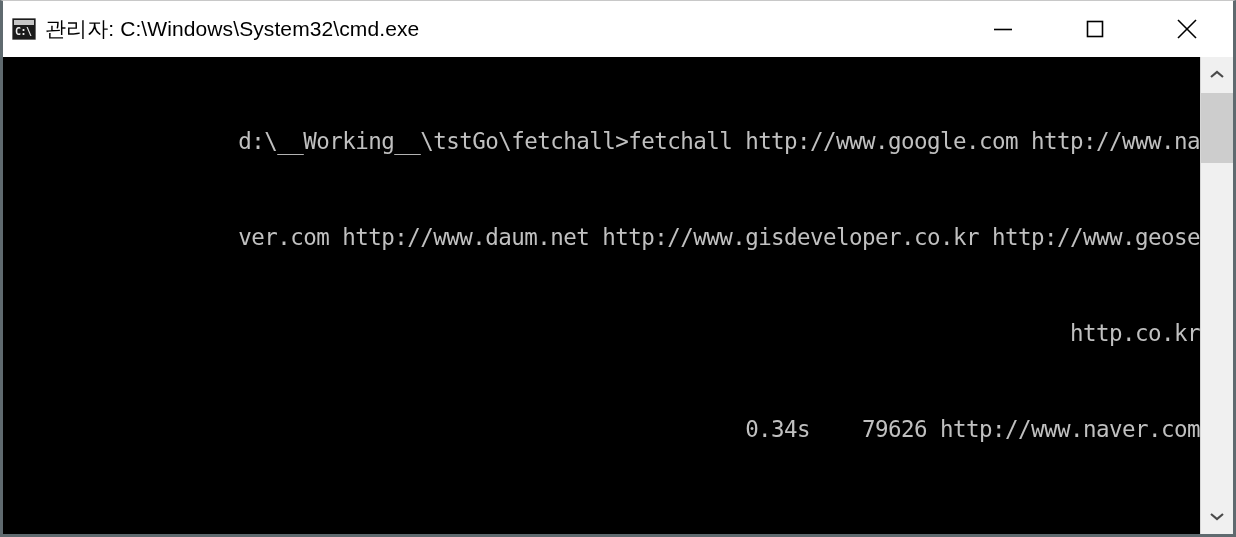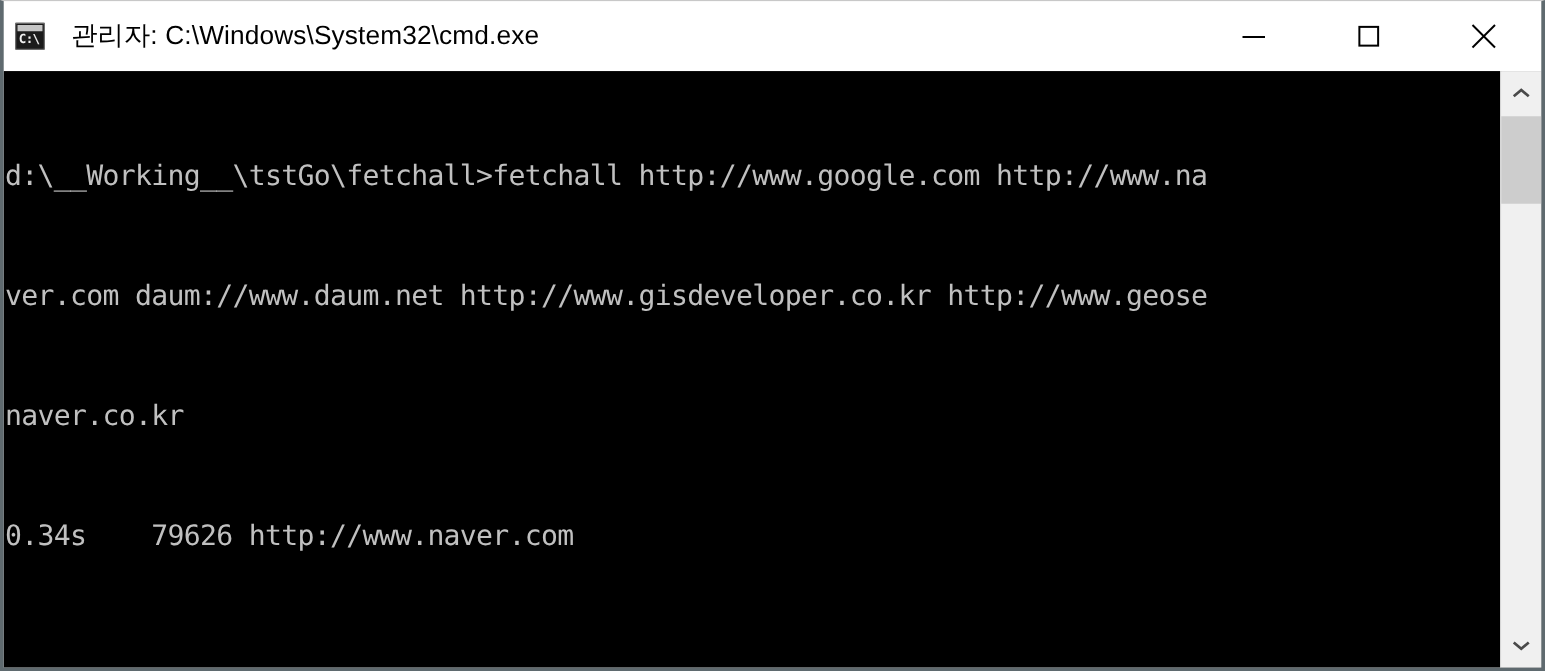--- a/index.html
+++ b/index.html
@@ -68,21 +68,20 @@
     font-weight: bold;
   }
 
   #title-text {
     font-family: "Liberation Sans", sans-serif;
     font-size: 21px;
     line-height: 24px;
     color: #000000;
     white-space: nowrap;
     letter-spacing: 0.1px;
-    margin-left: 12px;
   }
 
   #window-controls {
     position: absolute;
     right: 0;
     top: 0;
     height: 56px;
     display: flex;
     align-items: stretch;
   }
@@ -101,20 +100,21 @@
 
   
   #console-area {
     position: absolute;
     left: 0;
     top: 56px;
     right: 0;
     bottom: 0;
     background: #000000;
     display: flex;
+    text-align: right;
   }
 
   #console-text {
     flex: 1 1 auto;
     background: #000000;
     color: #c0c0c0;
     font-family: "DejaVu Sans Mono", "Liberation Mono", monospace;
     font-size: 22.5px;
     line-height: 32px;
     letter-spacing: -0.55px;
@@ -194,22 +194,22 @@
           <line x1="6" y1="6" x2="24" y2="24" stroke="#000000" stroke-width="1.6"></line>
           <line x1="24" y1="6" x2="6" y2="24" stroke="#000000" stroke-width="1.6"></line>
         </svg>
       </button>
     </div>
   </div>
 
   <div id="console-area">
     <div id="console-text">
       <div class="cline">d:\__Working__\tstGo\fetchall&gt;fetchall http://www.google.com http://www.na</div>
-      <div class="cline">ver.com daum://www.daum.net http://www.gisdeveloper.co.kr http://www.geose</div>
-      <div class="cline">naver.co.kr</div>
+      <div class="cline">ver.com http://www.daum.net http://www.gisdeveloper.co.kr http://www.geose</div>
+      <div class="cline">http.co.kr</div>
       <div class="cline">0.34s    79626 http://www.naver.com</div>
       
       
       
       
       
       
     </div>
 
     <div id="scrollbar">

